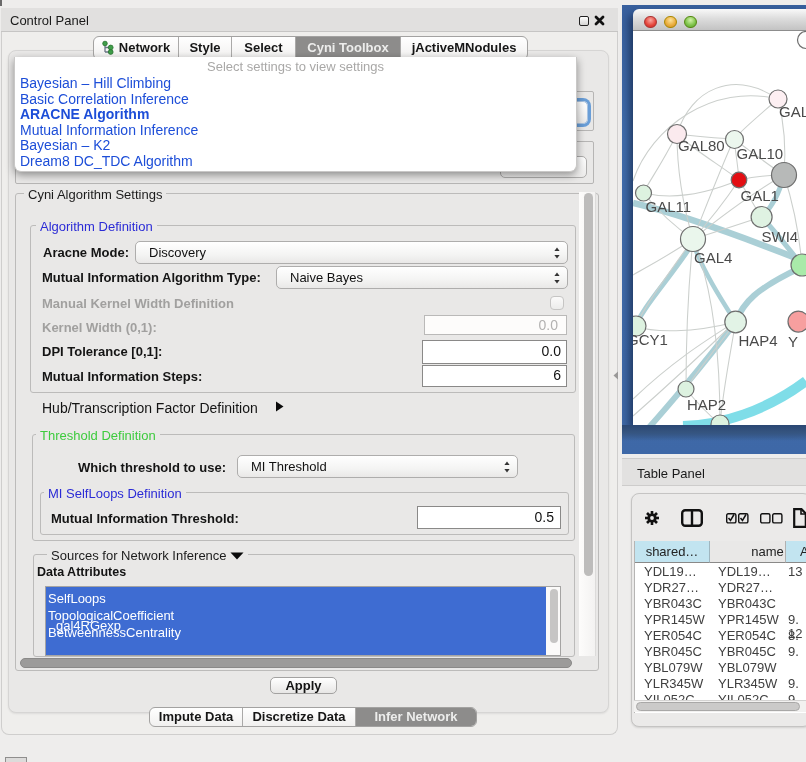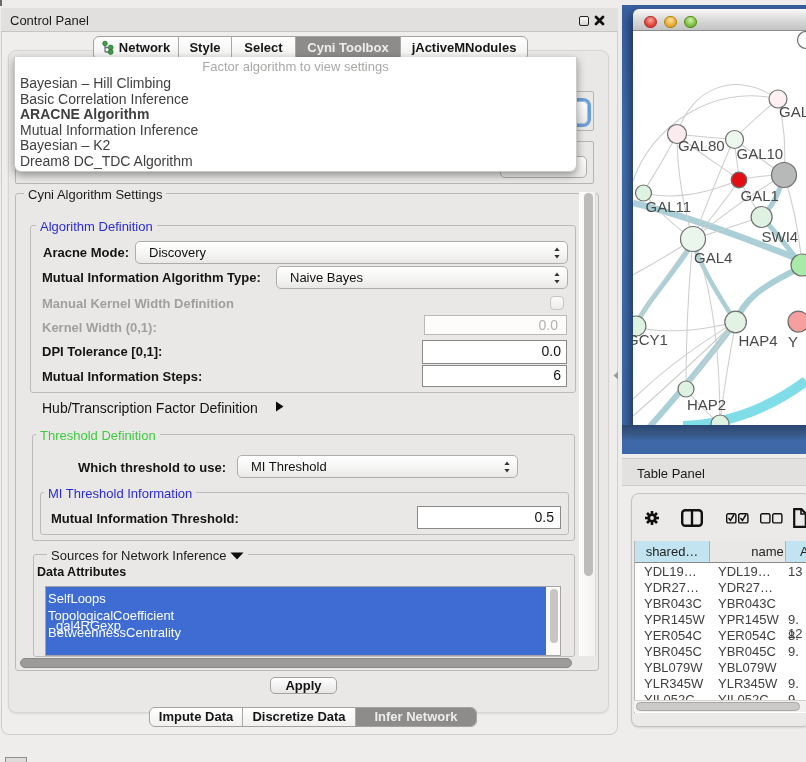--- a/index.html
+++ b/index.html
@@ -11,21 +11,21 @@
   .grp{position:absolute;border:1px solid #bcbbba;border-radius:3px;}
   .gtitle{position:absolute;background:#e9e8e7;padding:0 4px;font:13px "Liberation Sans",sans-serif;white-space:nowrap;z-index:3;}
   .combo{position:absolute;background:linear-gradient(#ffffff,#f4f4f3 60%,#e9e8e7);border:1px solid #aeadac;border-radius:5px;font:13px "Liberation Sans",sans-serif;color:#111;}
   .combo .ct{position:absolute;left:13px;top:3px;}
   .combo svg{position:absolute;right:5px;top:3px;}
   .inp{position:absolute;background:#fff;font:13px "Liberation Sans",sans-serif;color:#111;text-align:right;}
   .seg{position:absolute;display:flex;border:1px solid #a3a2a1;border-radius:6px;background:linear-gradient(#ffffff,#f1f0ef);overflow:hidden;}
   .seg div{font:bold 13px "Liberation Sans",sans-serif;color:#161616;text-align:center;border-right:1px solid #aaa9a8;box-sizing:border-box;}
   .seg div:last-child{border-right:none;}
   .seg .sel{background:#8d8c8b;color:#ededec;}
-  .pitem{position:absolute;left:3px;font:14px "Liberation Sans",sans-serif;color:#404040;white-space:nowrap;text-align:right;}
+  .pitem{position:absolute;left:3px;font:14px "Liberation Sans",sans-serif;color:#1d4ed8;white-space:nowrap;text-align:right;}
   .lrow{position:absolute;font:13px "Liberation Sans",sans-serif;color:#fff;white-space:nowrap;}
   .trow{position:absolute;font:13px "Liberation Sans",sans-serif;color:#404040;white-space:nowrap;}
   .nlab{font:15px "Liberation Sans",sans-serif;fill:#4a4a4a;}
 </style>
 </head>
 <body>
 
 <div class="abs" style="left:1px;top:8px;width:617px;height:727px;background:#efeeec;border:1px solid #cfcecd;border-top:none;border-radius:0 0 8px 8px;box-sizing:border-box;"></div>
 <div class="abs" style="left:0px;top:0px;width:2px;height:6px;background:#6a6a6a;"></div>
 
@@ -103,21 +103,21 @@
 <div class="lbl" style="left:78px;top:460px;">Which threshold to use:</div>
 <div class="combo" style="left:237px;top:455px;width:279px;height:21px;">
     <span class="ct">MI Threshold</span>
     <svg width="10" height="16" viewBox="0 0 10 16">
       <path d="M5,2.6 L7.6,6 L2.4,6 Z" fill="#333"></path>
       <path d="M5,13.4 L2.4,10 L7.6,10 Z" fill="#333"></path>
     </svg>
   </div>
 
 <div class="grp" style="left:40px;top:492px;width:527px;height:41px;"></div>
-<div class="gtitle" style="left:44px;top:486px;color:#2b2bd6;">MI Threshold Information</div>
+<div class="gtitle" style="left:44px;top:486px;color:#2b2bd6;">MI SelfLoops Definition</div>
 
 <div class="lbl" style="left:51px;top:511px;">Mutual Information Threshold:</div>
 <div class="inp" style="left:417px;top:506px;width:144px;height:23px;border:1.5px solid #8a8988;line-height:20px;box-sizing:border-box;padding-right:6px;font-size:14px;">0.5</div>
 
 <div class="abs" style="left:33px;top:554px;width:540px;height:101px;border:1px solid #bcbbba;border-radius:3px;"></div>
 <div class="gtitle" style="left:47px;top:548px;color:#1c1c1c;">Sources for Network Inference <svg width="14" height="8" style="vertical-align:0px;">
       <path d="M0.5,0.5 L13.5,0.5 L7,7.5 Z" fill="#0a0a0a"></path>
     </svg></div>
 <div class="lbl" style="left:37px;top:565px;font-size:12.5px;">Data Attributes</div>
 
@@ -142,21 +142,21 @@
   <div class="sel" style="width:120px;line-height:17px;">Infer Network</div>
 </div>
 
 <div class="abs" style="left:5px;top:757px;width:20px;height:12px;background:#dcdbda;border:1px solid #8f8e8d;"></div>
 
 <svg class="abs" style="left:613px;top:371px;" width="6" height="9">
     <path d="M5,0.5 L0.5,4.5 L5,8.5 Z" fill="#9a9998"></path>
   </svg>
 
 <div class="abs" style="left:14px;top:57px;width:563px;height:115px;background:#ffffff;border:1px solid #c9c8c7;border-top:none;border-radius:0 0 7px 7px;box-sizing:border-box;box-shadow:0 3px 9px rgba(0,0,0,0.4);z-index:5;"></div>
-<div class="abs" style="left:14px;top:59px;width:563px;text-align:center;font:13px 'Liberation Sans';color:#a9a8a7;z-index:6;">Factor algorithm to view settings</div>
+<div class="abs" style="left:14px;top:59px;width:563px;text-align:center;font:13px 'Liberation Sans';color:#a9a8a7;z-index:6;">Select settings to view settings</div>
 <div class="pitem" style="left:20px;top:75px;z-index:6;">Bayesian – Hill Climbing</div>
 <div class="pitem" style="left:20px;top:90.5px;z-index:6;">Basic Correlation Inference</div>
 <div class="pitem" style="left:20px;top:106px;z-index:6;font-weight:bold;">ARACNE Algorithm</div>
 <div class="pitem" style="left:20px;top:121.5px;z-index:6;">Mutual Information Inference</div>
 <div class="pitem" style="left:20px;top:137px;z-index:6;">Bayesian – K2</div>
 <div class="pitem" style="left:20px;top:152.5px;z-index:6;">Dream8 DC_TDC Algorithm</div>
 
 <div class="abs" style="left:622px;top:5px;width:184px;height:449px;background:linear-gradient(#38609e,#426fae 30%,#3e68a7);"></div>
 
 <div class="abs" style="left:633px;top:9px;width:173px;height:416px;box-shadow:-4px 5px 9px rgba(10,20,45,0.55);border-radius:6px 0 0 0;"></div>

